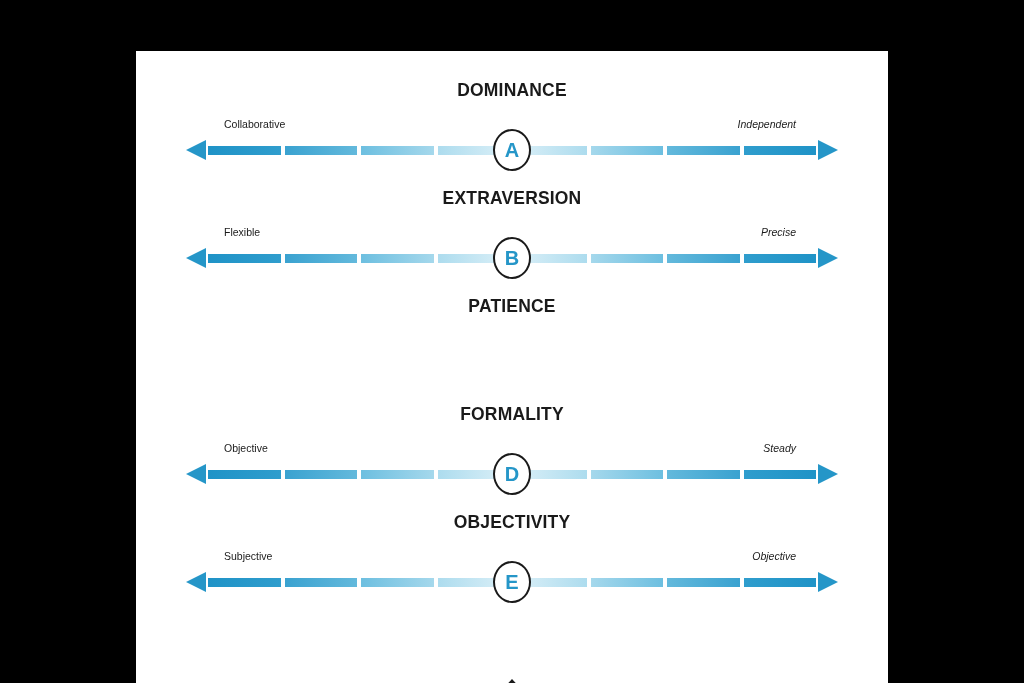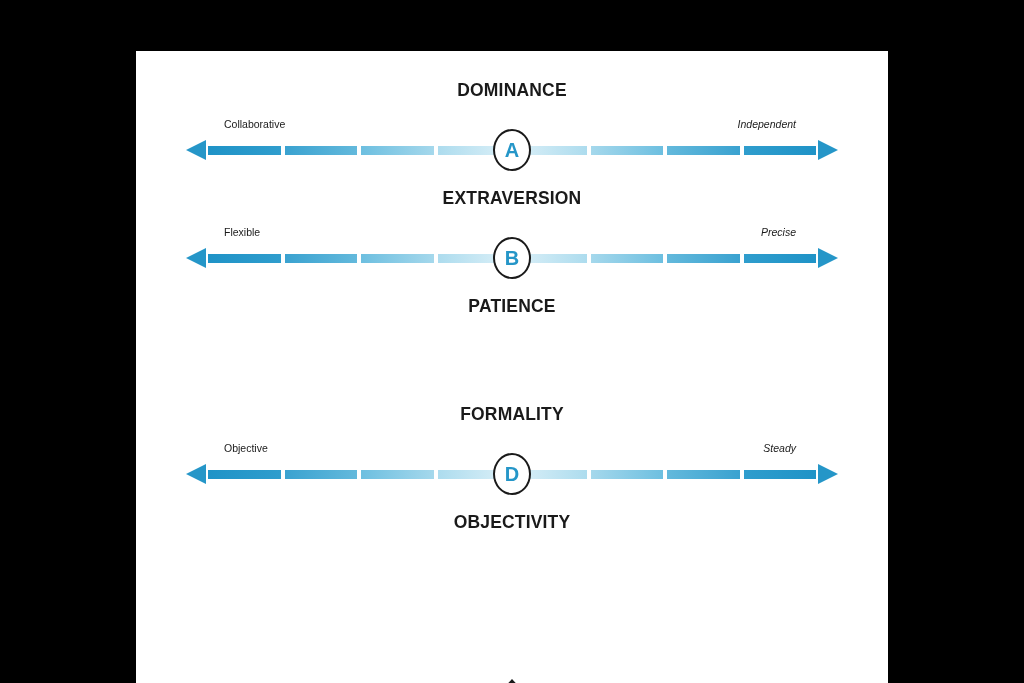--- a/index.html
+++ b/index.html
@@ -222,19 +222,40 @@
             </div>
           </div>
           <div class="marker">
             <span>D</span>
           </div>
         </div>
       </div>
 
       <div class="row">
         <div class="title">OBJECTIVITY</div>
+        <div class="scale">
+          <div class="endlabel left">Subjective</div>
+          <div class="endlabel right">Objective</div>
+          <div class="track">
+            <div class="arrow left"></div>
+            <div class="arrow right"></div>
+            <div class="segs">
+              <div class="seg s1"></div>
+              <div class="seg s2"></div>
+              <div class="seg s3"></div>
+              <div class="seg s4"></div>
+              <div class="seg s5"></div>
+              <div class="seg s6"></div>
+              <div class="seg s7"></div>
+              <div class="seg s8"></div>
+            </div>
+          </div>
+          <div class="marker">
+            <span>E</span>
+          </div>
+        </div>
       </div>
 
     </div>
 
     <div class="notch"></div>
   </div>
 </div>
 
 </body></html>

